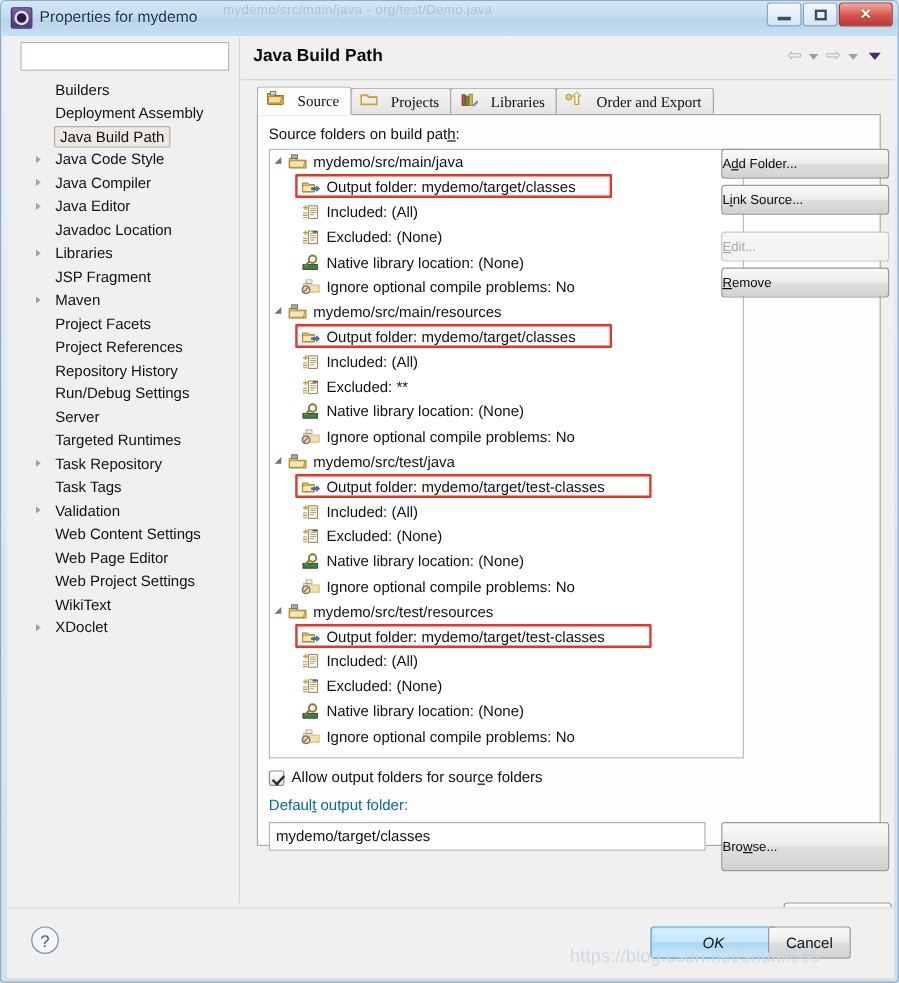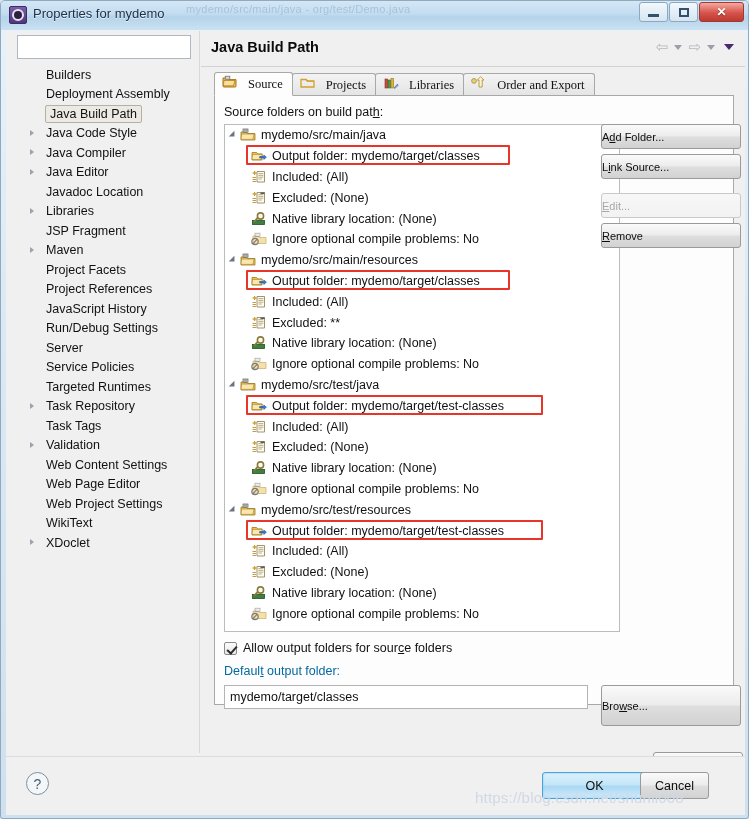--- a/index.html
+++ b/index.html
@@ -328,21 +328,21 @@
     background: #f4f6f8;
   }
   #btn-ok {
     position: absolute; left: 536px; top: 15px;
     width: 105px; height: 27px;
     border: 1px solid #4aa3d8;
     border-radius: 3px;
     background: linear-gradient(180deg,#ddf1fc,#c3e5f8 48%,#a9d8f3 52%,#cfeafb);
     box-shadow: 0 0 2px #7ec6ef inset;
     font-size: 12.5px; color: #0d0d0d;
-    display: flex; align-items: center; justify-content: center;
+    display: flex; align-items: center; justify-content: center; font-style: italic;
   }
   #btn-cancel {
     position: absolute; left: 634px; top: 15px;
     width: 69px; height: 27px;
     border: 1px solid #9a9a9a;
     border-radius: 3px;
     background: linear-gradient(180deg,#fafafa,#ececec 48%,#dedede 52%,#d2d2d2);
     font-size: 12.5px; color: #0d0d0d;
     display: flex; align-items: center; justify-content: center;
   }
@@ -417,30 +417,27 @@
             <span class="arrow"></span>
             <span class="lbl">Maven</span>
           </div>
           <div class="nav-item">
             <span class="lbl">Project Facets</span>
           </div>
           <div class="nav-item">
             <span class="lbl">Project References</span>
           </div>
           <div class="nav-item">
-            <span class="lbl">JavaScript History</span>
+            <span class="lbl">Repository History</span>
           </div>
           <div class="nav-item">
             <span class="lbl">Run/Debug Settings</span>
           </div>
           <div class="nav-item">
             <span class="lbl">Server</span>
-          </div>
-          <div class="nav-item">
-            <span class="lbl">Service Policies</span>
           </div>
           <div class="nav-item">
             <span class="lbl">Targeted Runtimes</span>
           </div>
           <div class="nav-item">
             <span class="arrow"></span>
             <span class="lbl">Task Repository</span>
           </div>
           <div class="nav-item">
             <span class="lbl">Task Tags</span>

